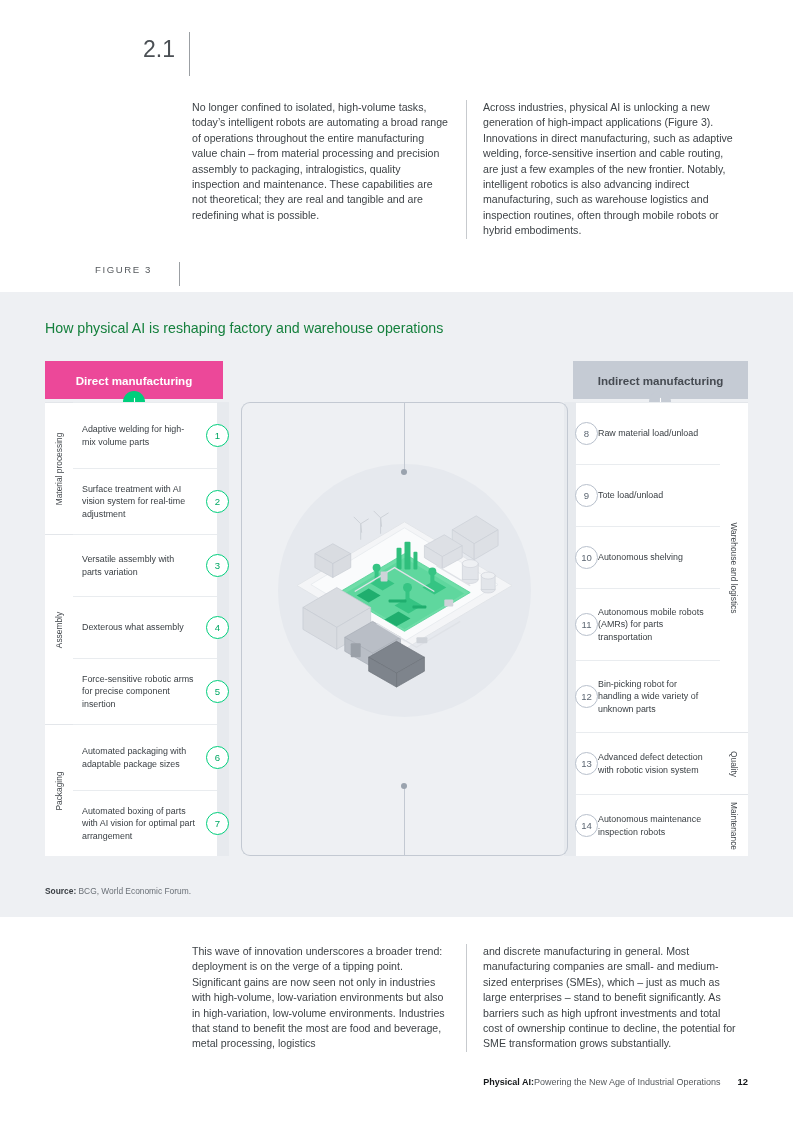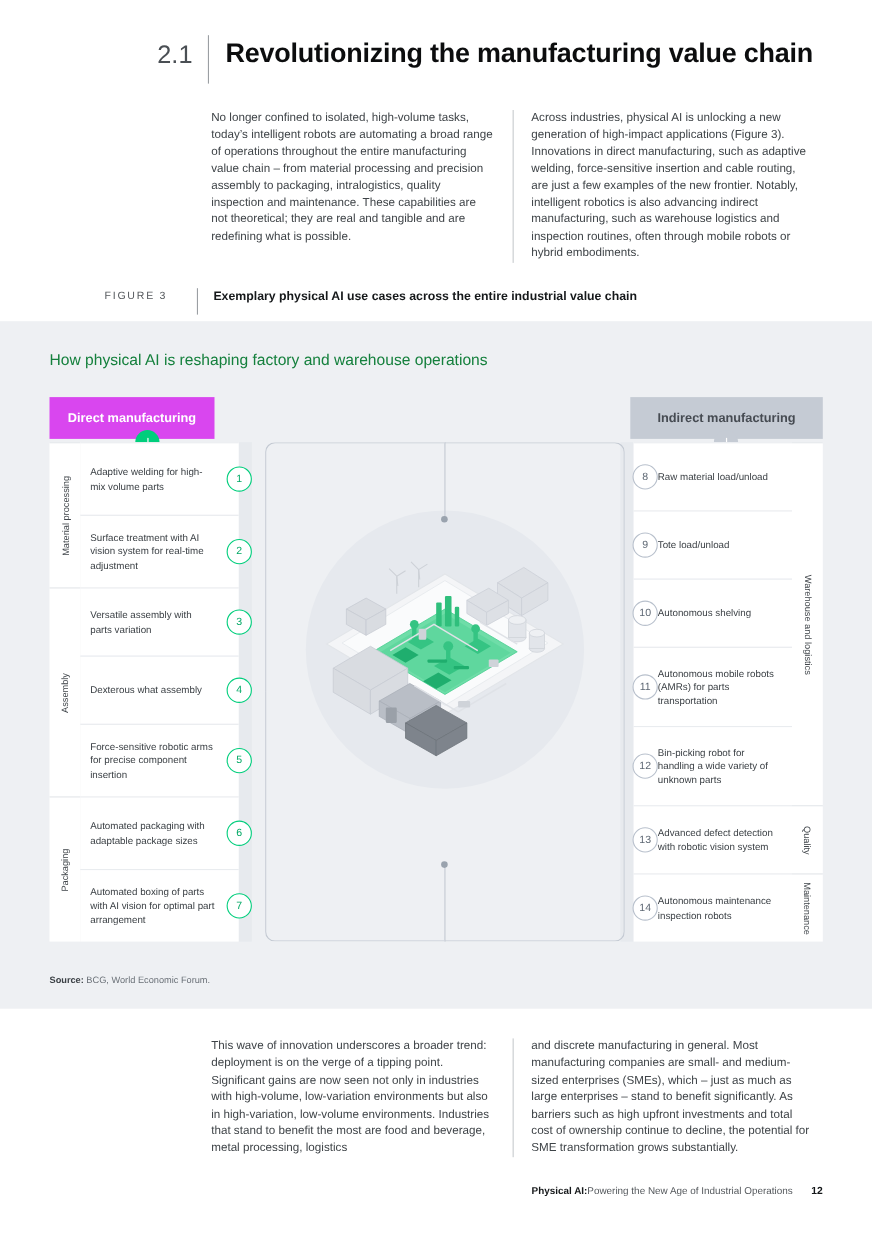--- a/index.html
+++ b/index.html
@@ -33,21 +33,21 @@
   
   .panel { position: absolute; left: 0; top: 292px; width: 793px; height: 625px; background: #eef0f3; }
   .panel-title { position: absolute; left: 45px; top: 320px; font-size: 14.2px; color: #15803d; font-weight: 400; }
 
   
   .diagram { position: absolute; left: 45px; top: 361px; width: 703px; height: 495px; }
 
   
   .hdr { position: absolute; top: 0; height: 38px; display: flex; align-items: center; justify-content: center;
          font-size: 11.6px; font-weight: 700; }
-  .hdr-left  { left: 0px;  width: 150px; background: #d946ef; color: #ffffff; }
+  .hdr-left  { left: 0px;  width: 178px; background: #ec4899; color: #ffffff; }
   .hdr-right { left: 528px; width: 175px; background: #c5cbd4; color: #464b52; }
   .hdr-arrow { position: absolute; top: 30px; width: 22px; height: 22px; border-radius: 50%;
                display: flex; align-items: center; justify-content: center; }
   .hdr-arrow svg { display:block; }
   .arrow-left  { left: 78px;  background: #00ce7c; }
   .arrow-right { left: 604px; background: #c5cbd4; }
 
   
   .rows { position: absolute; top: 41px; left: 0; width: 703px; height: 454px; }
 
@@ -122,34 +122,32 @@
   .footer .pg { font-weight: 700; color: #15181a; padding-left: 17px; font-size: 9.4px; }
 </style>
 </head>
 <body>
 
 <div class="page">
 
   <div class="sec-head">
     <div class="sec-num">2.1</div>
     <div class="sec-rule"></div>
-    <div class="sec-title">Revolutionizing the manufacturing value chain</div>
   </div>
 
   <div class="intro">
     <div class="col">No longer confined to isolated, high-volume tasks, today’s intelligent robots are automating a broad range of operations throughout the entire manufacturing value chain – from material processing and precision assembly to packaging, intralogistics, quality inspection and maintenance. These capabilities are not theoretical; they are real and tangible and are redefining what is possible.</div>
     <div class="gap"></div>
     <div class="divider"></div>
     <div class="col">Across industries, physical AI is unlocking a new generation of high-impact applications (Figure 3). Innovations in direct manufacturing, such as adaptive welding, force-sensitive insertion and cable routing, are just a few examples of the new frontier. Notably, intelligent robotics is also advancing indirect manufacturing, such as warehouse logistics and inspection routines, often through mobile robots or hybrid embodiments.</div>
   </div>
 
   <div class="fig-head">
     <div class="fig-label">FIGURE 3</div>
     <div class="fig-rule"></div>
-    <div class="fig-title">Exemplary physical AI use cases across the entire industrial value chain</div>
   </div>
 
   <div class="panel"></div>
   <div class="panel-title">How physical AI is reshaping factory and warehouse operations</div>
 
   <div class="diagram">
 
     <div class="hdr hdr-left">Direct manufacturing</div>
     <div class="hdr hdr-right">Indirect manufacturing</div>
 

